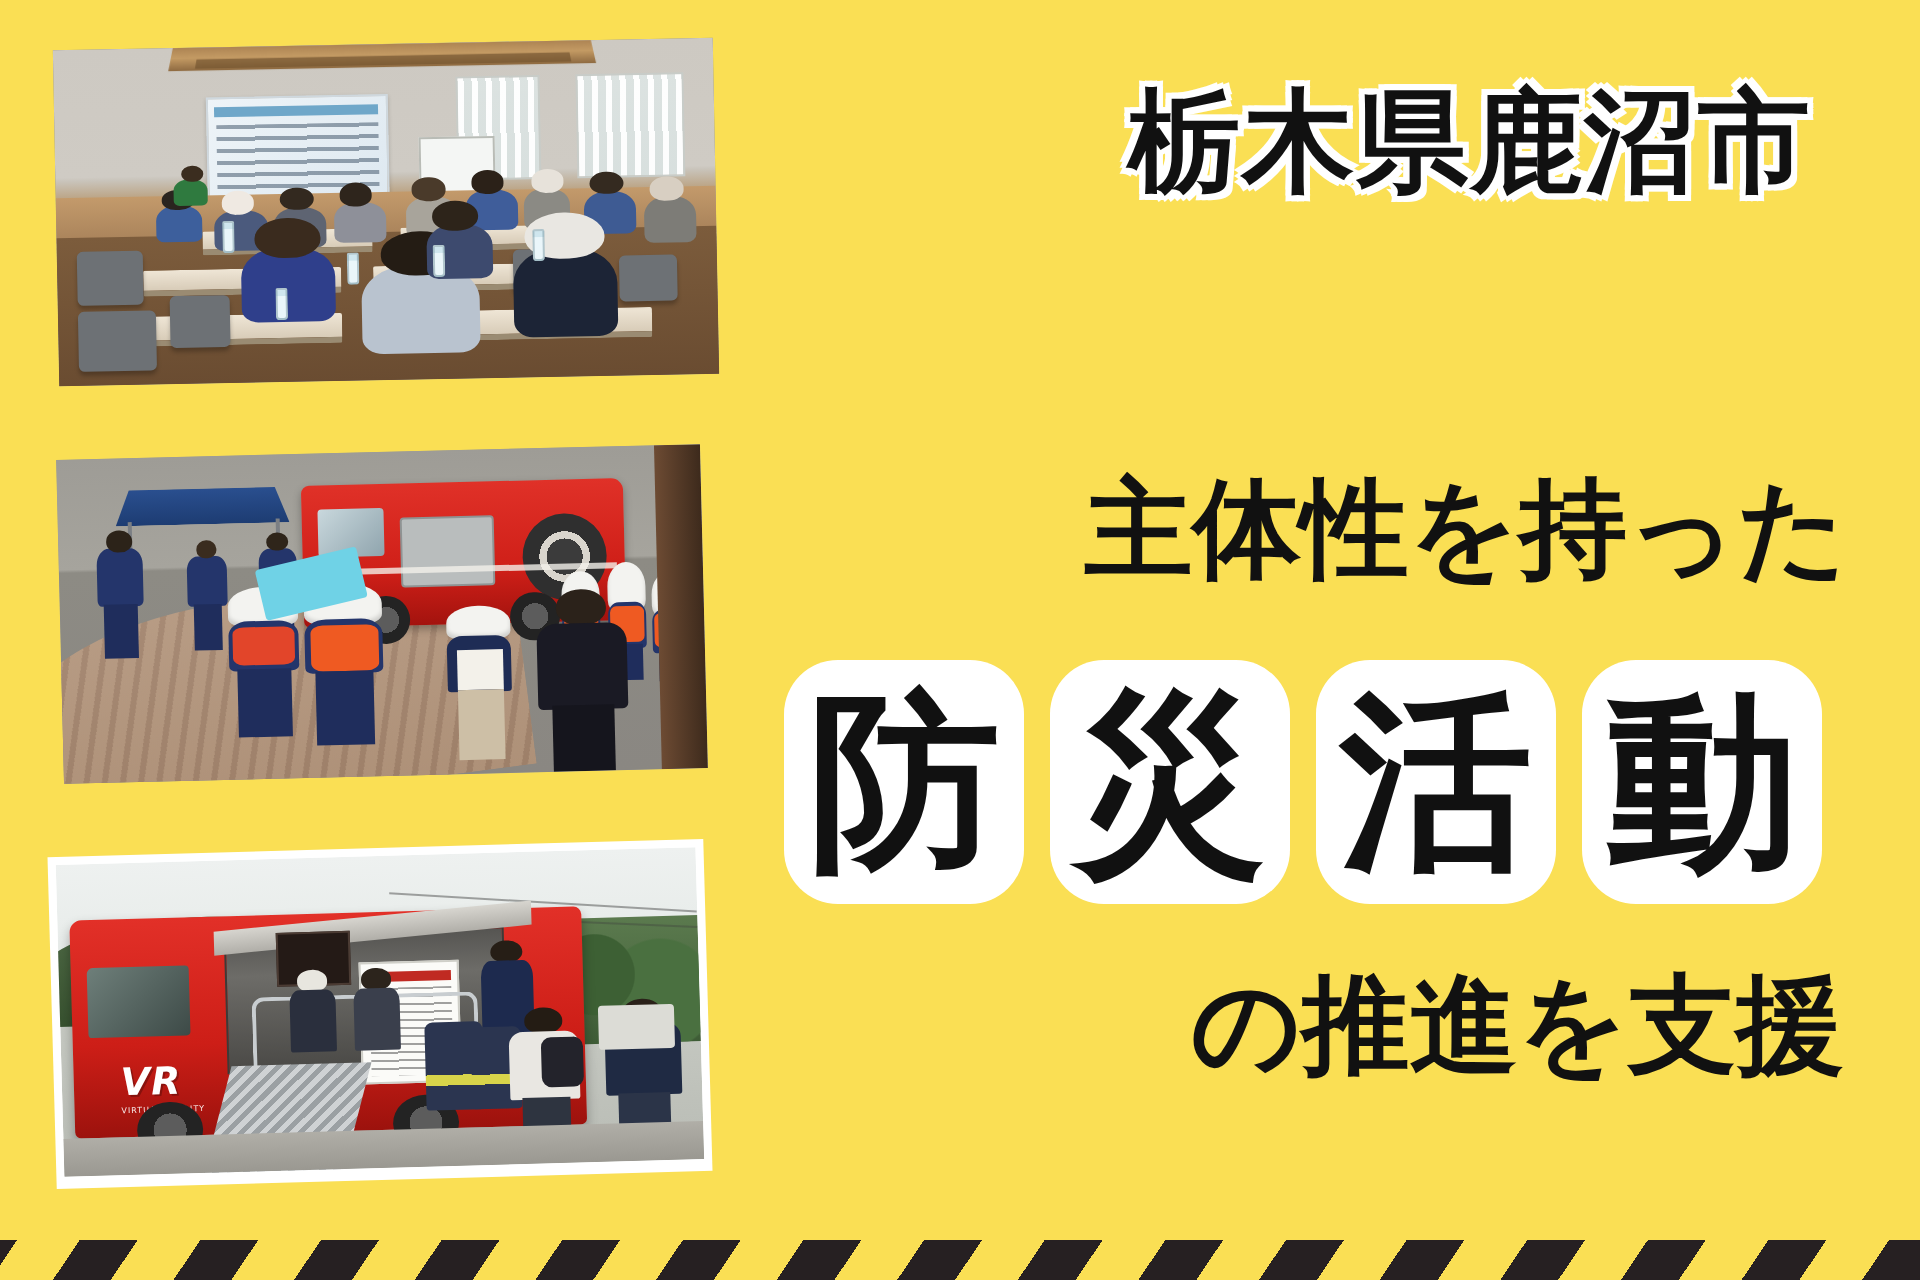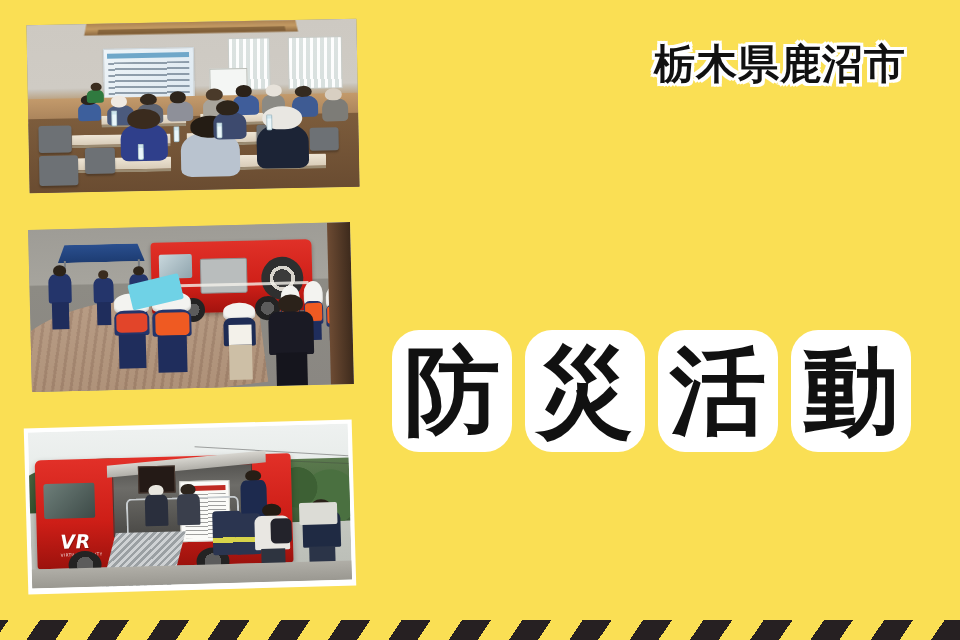--- a/index.html
+++ b/index.html
@@ -238,21 +238,21 @@
     transform:skewX(-16deg);
   }
   .railing{
     position:absolute;border:2px solid #c8cdd0;border-bottom:none;border-radius:6px 6px 0 0;
   }
 
   
   .city-title{
     position:absolute; left:380px; top:44px; width:560px;
     text-align:right;
-    font-size:41px; font-weight:900; line-height:1;
+    font-size:56px; font-weight:900; line-height:1;
     color:#111111;
     letter-spacing:1px;
     white-space:nowrap;
     padding-right:34px;
     box-sizing:border-box;
     text-shadow:
       -3px -3px 0 #ffffff,  3px -3px 0 #ffffff,
       -3px  3px 0 #ffffff,  3px  3px 0 #ffffff,
       -3px  0   0 #ffffff,  3px  0   0 #ffffff,
        0  -3px 0 #ffffff,   0   3px 0 #ffffff;
@@ -538,24 +538,26 @@
       </div>
 
       <div style="position:absolute;right:4%;top:50%;width:12%;height:14%;background:#dcdcd6;border-radius:2px;"></div>
       <div style="position:absolute;left:0;right:0;bottom:0;height:12%;background:linear-gradient(to bottom,#b0aea7,#9a9891);"></div>
     </div>
   </div>
 
   <div class="city-title">栃木県鹿沼市</div>
 
 
+  <div class="line-main">主体性を持った</div>
 
   <div class="boxrow">
     <div class="charbox">防</div>
     <div class="charbox">災</div>
     <div class="charbox">活</div>
     <div class="charbox">動</div>
   </div>
 
+  <div class="line-tail">の推進を支援</div>
 
   <div class="hazard"></div>
 
 </div>
 
 </body></html>

